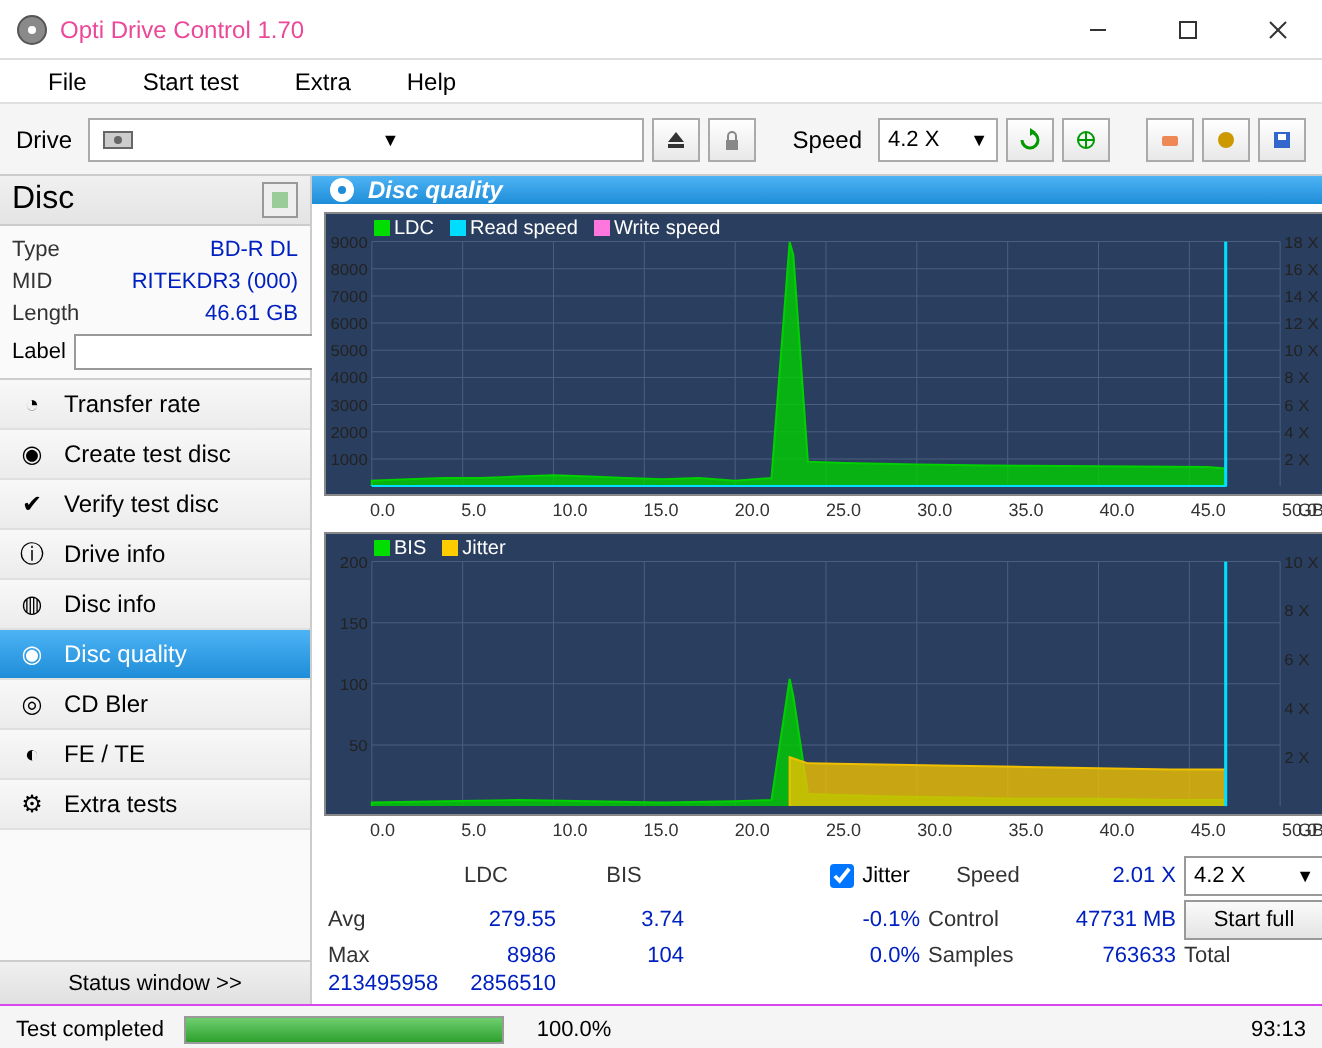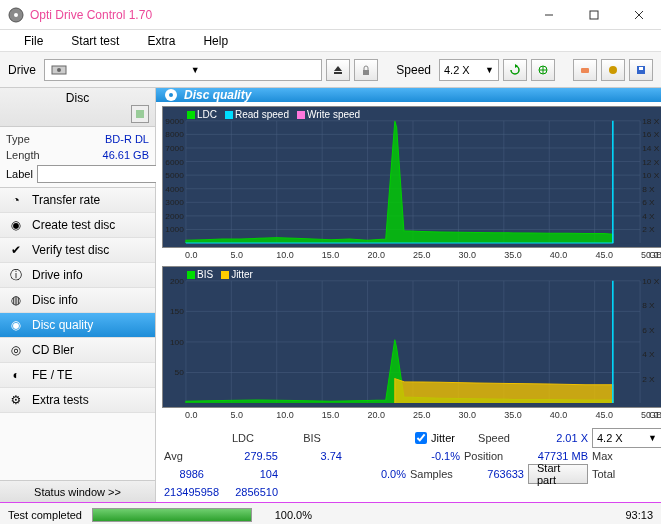--- a/index.html
+++ b/index.html
@@ -21,21 +21,21 @@
 .toolbar .drive-sel .dd { width: 14px; text-align: center; font-size: 9px; }
 .toolbar .btn { width: 24px; height: 22px; border: 1px solid #aaa; background: linear-gradient(#fff,#e8e8e8); display: flex; align-items: center; justify-content: center; cursor: pointer; }
 .toolbar .speed-sel { border: 1px solid #aaa; background: #fff; height: 22px; width: 60px; display: flex; align-items: center; padding: 0 4px; font-size: 11px; }
 .toolbar .speed-sel .dd { margin-left: auto; font-size: 9px; }
 .toolbar .gap { width: 10px; }
 
 .main { display: flex; height: 414px; }
 
 .sidebar { width: 156px; background: #fafafa; border-right: 1px solid #ccc; display: flex; flex-direction: column; }
 .disc-panel { border-bottom: 1px solid #ccc; }
-.disc-hdr { background: linear-gradient(#f0f0f0,#e4e4e4); padding: 3px 6px; font-size: 12px; display: flex; align-items: center; border-bottom: 1px solid #ccc; flex-direction: column; }
+.disc-hdr { background: linear-gradient(#f0f0f0,#e4e4e4); padding: 3px 6px; font-size: 16px; display: flex; align-items: center; border-bottom: 1px solid #ccc; }
 .disc-hdr .conf { margin-left: auto; width: 18px; height: 18px; border: 1px solid #999; background: #eee; display: flex; align-items: center; justify-content: center; }
 .disc-info { padding: 4px 6px; font-size: 11px; }
 .disc-info .row { display: flex; justify-content: space-between; line-height: 16px; }
 .disc-info .row .k { color: #333; }
 .disc-info .row .v { color: #0020c0; text-align: right; }
 .disc-info .label-row { display: flex; align-items: center; gap: 4px; margin-top: 2px; }
 .disc-info .label-row input { flex: 1; border: 1px solid #999; height: 18px; padding: 0 2px; font-size: 11px; }
 .disc-info .label-row .go { width: 18px; height: 18px; border: 1px solid #999; display: flex; align-items: center; justify-content: center; background: #eee; }
 
 .navlist { display: flex; flex-direction: column; }
@@ -64,21 +64,21 @@
 .stats .val { color: #0020c0; text-align: right; }
 .stats .jitter-cb { display: flex; align-items: center; gap: 4px; justify-content: center; }
 .stats .jitter-cb input { width: 12px; height: 12px; }
 .stats .speed-combo { border: 1px solid #999; background: #fff; height: 20px; padding: 0 4px; display: flex; align-items: center; font-size: 11px; }
 .stats .speed-combo .dd { margin-left: auto; font-size: 9px; }
 .stats .act-btn { border: 1px solid #999; background: linear-gradient(#fafafa,#e4e4e4); height: 20px; padding: 0 8px; display: flex; align-items: center; justify-content: center; cursor: pointer; font-size: 11px; }
 
 .statusbar { height: 24px; border-top: 1px solid #d946ef; background: #f5f5f5; display: flex; align-items: center; padding: 0 8px; gap: 10px; font-size: 11px; }
 .statusbar .prog { flex: 0 0 160px; height: 14px; border: 1px solid #999; background: #fff; position: relative; }
 .statusbar .prog .fill { position: absolute; inset: 0; background: linear-gradient(#6fcf6f,#2da02d); }
-.statusbar .pct { width: 50px; text-align: right; }
+.statusbar .pct { width: 50px; text-align: center; }
 .statusbar .time { margin-left: auto; }
 </style>
 </head>
 <body>
 
 <div class="titlebar">
   <svg class="icon" viewBox="0 0 16 16">
       <circle cx="8" cy="8" r="7" fill="#8a8a8a" stroke="#555"></circle>
       <circle cx="8" cy="8" r="2" fill="#fff"></circle>
     </svg>
@@ -175,20 +175,24 @@
         <div class="conf">
             <svg width="12" height="12">
               <rect x="2" y="2" width="8" height="8" fill="#9c9"></rect>
             </svg>
           </div>
       </div>
       <div class="disc-info">
         <div class="row">
             <span class="k">Type</span>
             <span class="v">BD-R DL</span>
+          </div>
+        <div class="row">
+            <span class="k">MID</span>
+            <span class="v">RITEKDR3 (000)</span>
           </div>
         <div class="row">
             <span class="k">Length</span>
             <span class="v">46.61 GB</span>
           </div>
         <div class="label-row">
           <span>Label</span>
           <input type="text" style="">
           <div class="go">
               <svg width="10" height="10">
@@ -384,33 +388,33 @@
         <div class="speed-combo">
             <span>4.2 X</span>
             <span class="dd">▼</span>
           </div>
 
         <span class="rlbl">Avg</span>
         <span class="val">279.55</span>
         <span class="val">3.74</span>
         <span></span>
         <span class="val">-0.1%</span>
-        <span class="rlbl">Position</span>
+        <span class="rlbl">Control</span>
         <span class="val">47731 MB</span>
+        <div class="act-btn">
+            <span>Start full</span>
+          </div>
 
         <span class="rlbl">Max</span>
         <span class="val">8986</span>
         <span class="val">104</span>
         <span></span>
         <span class="val">0.0%</span>
         <span class="rlbl">Samples</span>
         <span class="val">763633</span>
-        <div class="act-btn">
-            <span>Start part</span>
-          </div>
 
         <span class="rlbl">Total</span>
         <span class="val">213495958</span>
         <span class="val">2856510</span>
         <span></span>
           <span></span>
           <span></span>
           <span></span>
           <span></span>
       </div>

